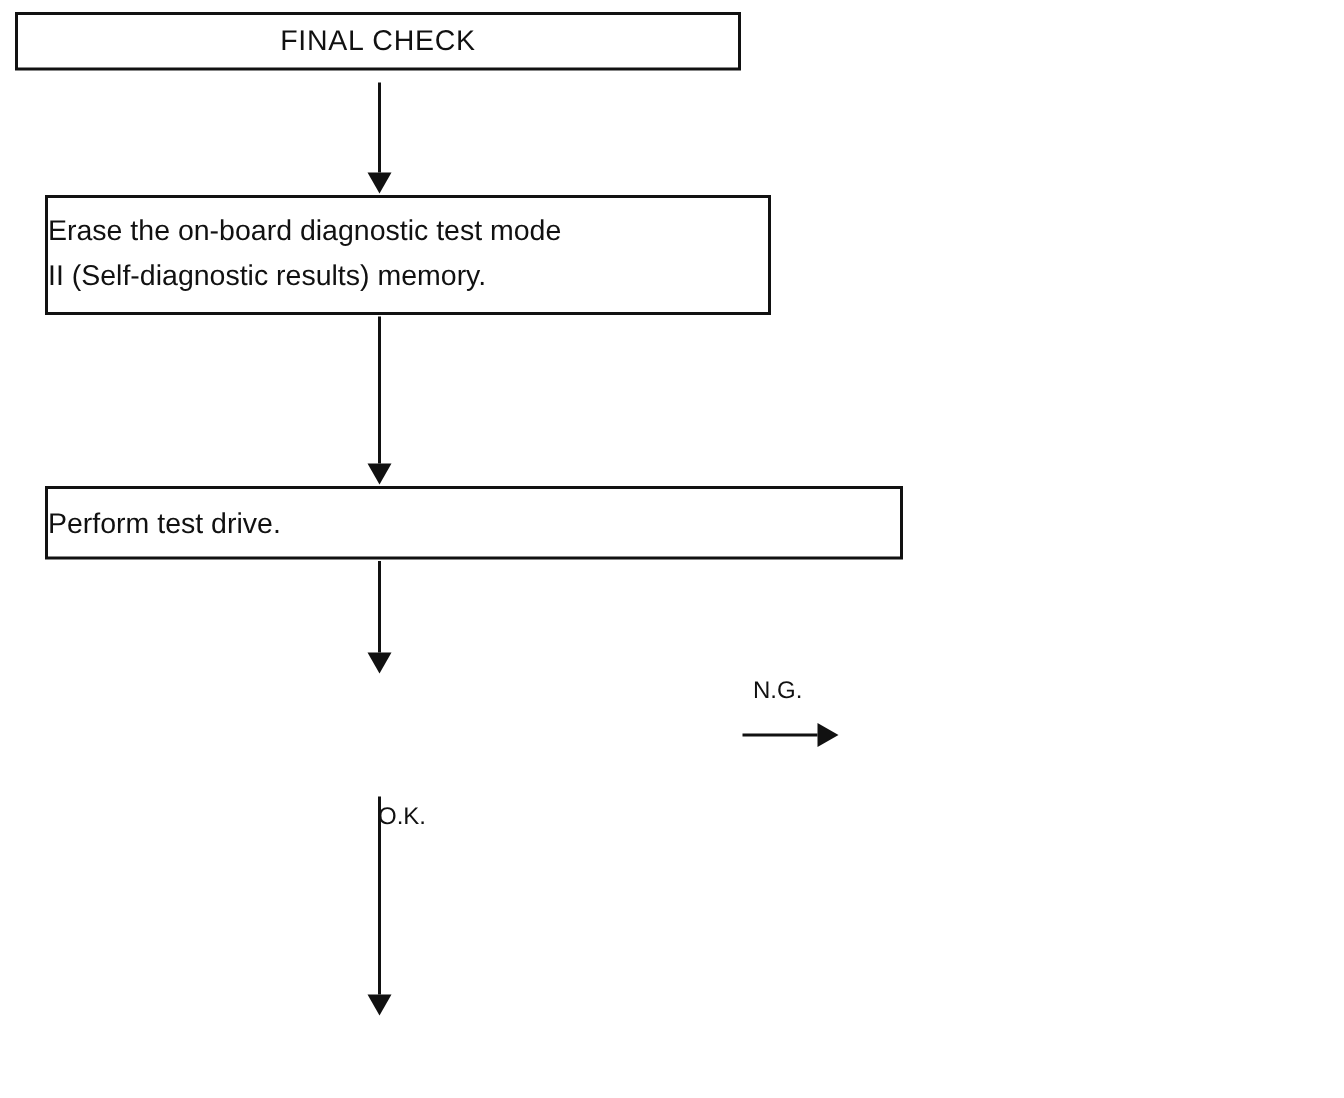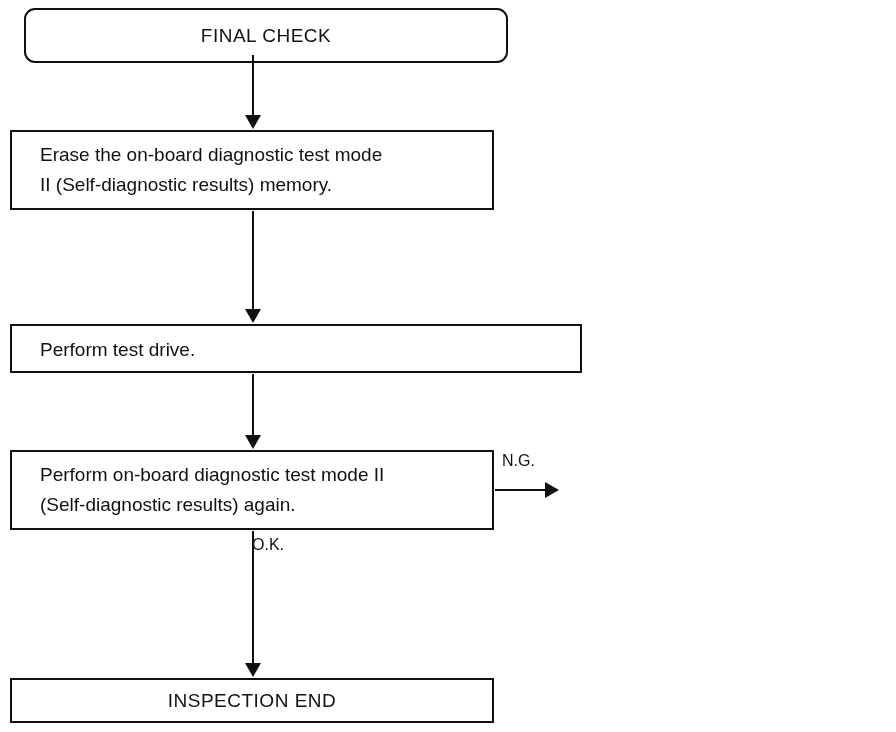--- a/index.html
+++ b/index.html
@@ -25,21 +25,22 @@
     line-height: 30px;
     white-space: pre-line;
   }
   .node.centered {
     display: flex;
     align-items: center;
     justify-content: center;
     letter-spacing: 0.5px;
   }
   .node.left {
-    padding: 8px 12px 0 28px;
+    padding: 8px 12px 0 0;
+    margin-left: 20px;
   }
   
   .arrow-v {
     position: absolute;
     width: 16px;
     display: flex;
     flex-direction: column;
     align-items: center;
   }
   .arrow-v .line {
@@ -74,21 +75,21 @@
     border-bottom: 8px solid transparent;
     border-left: 14px solid #111111;
   }
   .edge-label {
     position: absolute;
     font-size: 16px;
     line-height: 22px;
   }
 
   
-  #box-final-check   { left: 24px;  top: 8px;   width: 484px; height: 55px; border-radius: 11px; }
+  #box-final-check   { left: 10px;  top: 8px;   width: 484px; height: 39px; }
   #arrow-1           { left: 245px; top: 55px;  height: 74px; }
   #box-erase-memory  { left: 10px;  top: 130px; width: 484px; height: 80px; }
   #arrow-2           { left: 245px; top: 211px; height: 112px; }
   #box-test-drive    { left: 10px;  top: 324px; width: 572px; height: 49px; padding-top: 9px; }
   #arrow-3           { left: 245px; top: 374px; height: 75px; }
   #box-perform-again { left: 10px;  top: 450px; width: 484px; height: 80px; }
   #arrow-ng          { left: 495px; top: 482px; width: 64px; }
   #label-ng          { left: 502px; top: 450px; }
   #box-recheck-ecm   { left: 560px; top: 452px; width: 322px; height: 142px; }
   #label-ok          { left: 252px; top: 534px; }
@@ -115,33 +116,30 @@
     <div class="head"></div>
   </div>
 
   <div class="node left" id="box-test-drive">Perform test drive.</div>
 
   <div class="arrow-v" id="arrow-3">
     <div class="line"></div>
     <div class="head"></div>
   </div>
 
-  <div class="node left" id="box-perform-again">Perform on-board diagnostic test mode II
-(Self-diagnostic results) again.</div>
 
   <div class="edge-label" id="label-ng">N.G.</div>
 
   <div class="arrow-h" id="arrow-ng">
     <div class="line"></div>
     <div class="head"></div>
   </div>
 
 
   <div class="edge-label" id="label-ok">O.K.</div>
 
   <div class="arrow-v" id="arrow-4">
     <div class="line"></div>
     <div class="head"></div>
   </div>
 
-  <div class="node centered" id="box-inspection-end">INSPECTION END</div>
 
 </div>
 
 </body></html>

